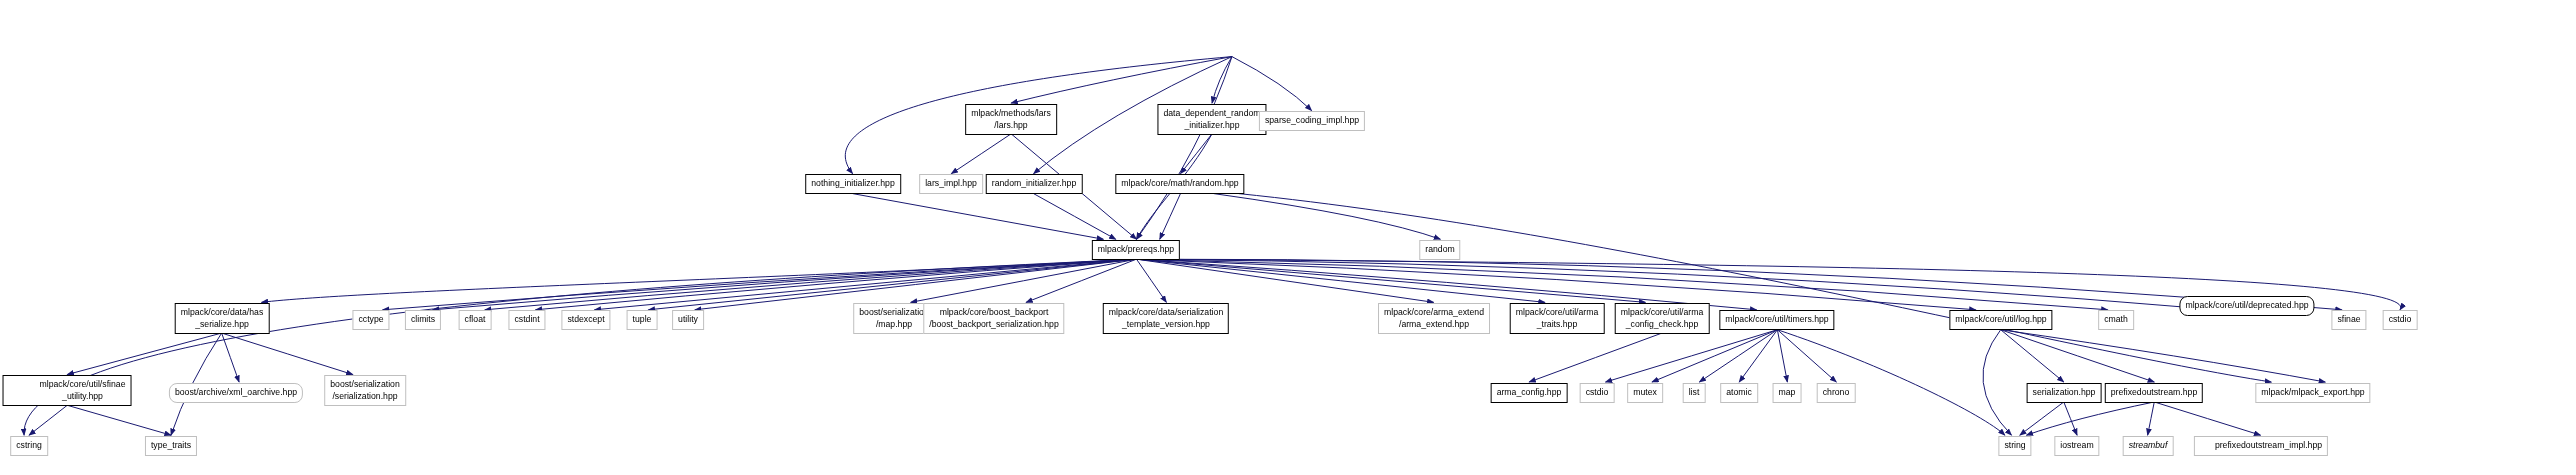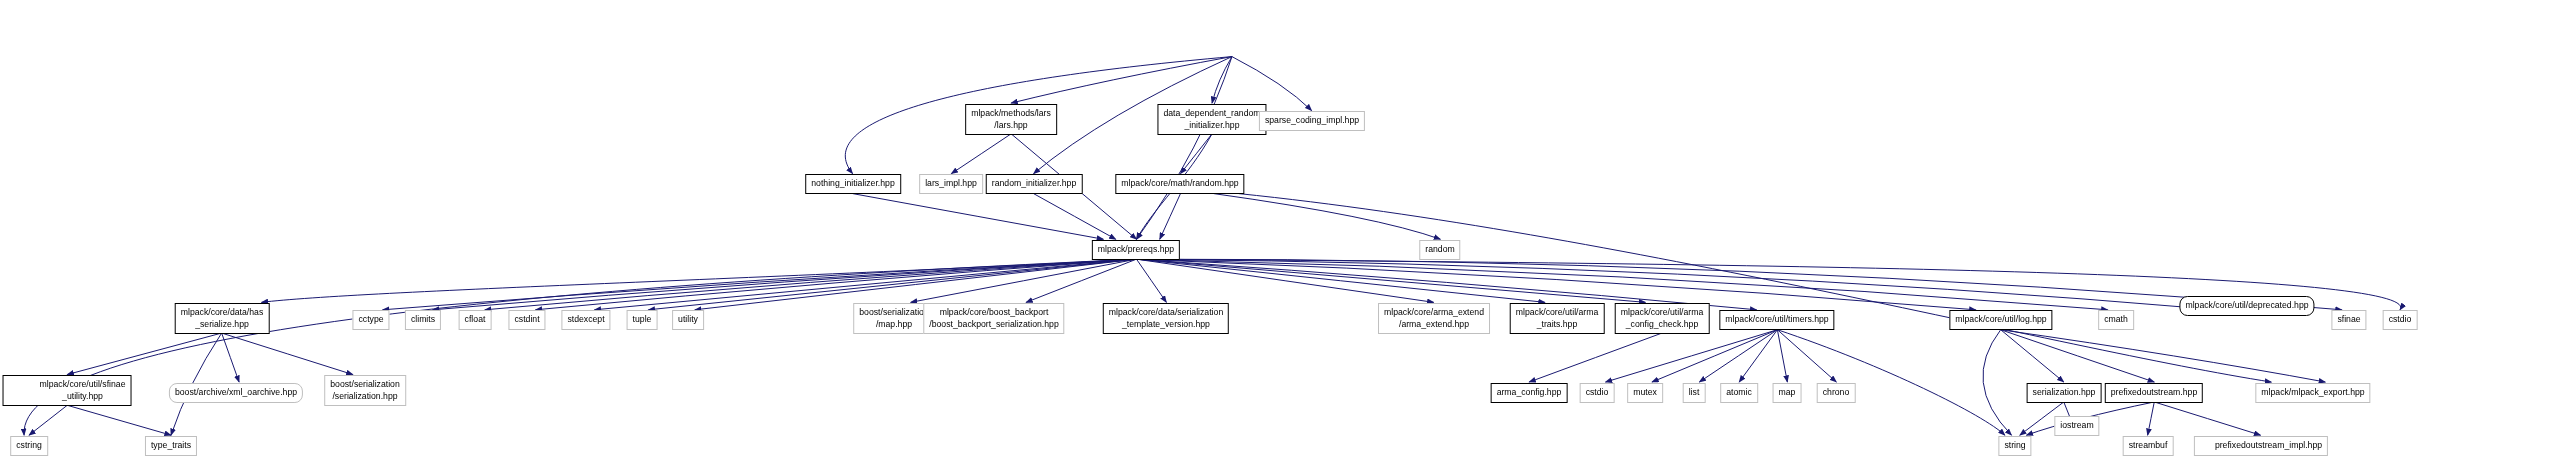--- a/index.html
+++ b/index.html
@@ -244,23 +244,23 @@
     </div>
     <div class="node external" style="left: 29px; top: 436px;">
       <div>cstring</div>
     </div>
     <div class="node external" style="left: 171px; top: 436px;">
       <div>type_traits</div>
     </div>
     <div class="node external" style="left: 2015px; top: 436px;">
       <div>string</div>
     </div>
-    <div class="node external" style="left: 2077px; top: 416px;">
+    <div class="node external" style="left: 2077px; top: 436px;">
       <div>iostream</div>
     </div>
-    <div class="node external" style="left: 2148px; top: 436px;">
+    <div class="node external" style="left: 2148px; top: 436px; font-style: italic;">
       <div>streambuf</div>
     </div>
     <div class="node external" style="left: 2261px; top: 436px; padding-left: 20px;">
       <div>prefixedoutstream_impl.hpp</div>
     </div>
   </div>
 
 
 </body></html>

